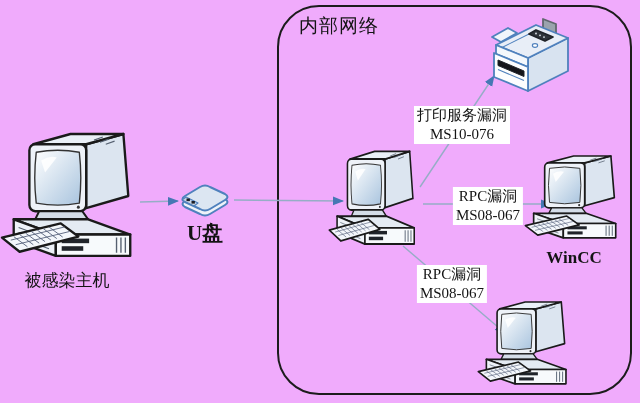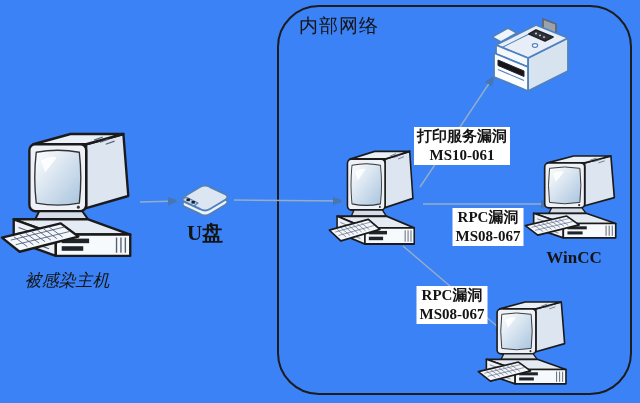--- a/index.html
+++ b/index.html
@@ -3,21 +3,21 @@
 <meta charset="utf-8">
 <style>
   html,body{margin:0;padding:0;}
   body{
     font-family:"Liberation Serif","DejaVu Serif",serif;
     background:#ffffff;
   }
   .canvas{
     position:relative;
     width:640px;height:403px;
-    background:#3b82f6;
+    background:#f0abfc;
     overflow:hidden;
   }
   .network-box{
     position:absolute;
     left:277px;top:5px;
     width:355px;height:390px;
     border:2.5px solid #1c1c1c;
     border-radius:42px;
     box-sizing:border-box;
     background:transparent;
@@ -34,35 +34,34 @@
     position:absolute;left:0;top:0;
   }
   .dev{position:absolute;}
   .node-label{
     position:absolute;
     transform:translate(-50%,-50%);
     color:#141414;
     white-space:nowrap;
     text-align:center;
   }
-  .infected-label{font-size:17px;font-style:italic;}
+  .infected-label{font-size:17px;}
   .usb-label{font-size:21px;font-weight:bold;}
   .wincc-label{font-size:17px;font-weight:bold;}
   .edge-label{
     position:absolute;
     transform:translate(-50%,-50%);
     background:#ffffff;
     padding:0 3px;
     text-align:center;
     font-size:15px;
-    font-weight:bold;
+    font-weight:normal;
     color:#141414;
     line-height:19px;
     white-space:nowrap;
-    margin-top:21px;
   }
 </style>
 </head>
 <body>
 
 <div class="canvas">
 
   <div class="network-box"></div>
 
   <svg width="0" height="0" style="position:absolute" aria-hidden="true">
@@ -171,21 +170,21 @@
       <use href="#pc-g"></use>
     </svg>
 
   <div class="network-title">内部网络</div>
 
   <div class="edge-label" style="left:288px;top:202px">
   </div>
 
   <div class="edge-label" style="left:462px;top:125px">
     <div>打印服务漏洞</div>
-    <div>MS10-061</div>
+    <div>MS10-076</div>
   </div>
 
   <div class="edge-label" style="left:488px;top:206px">
     <div>RPC漏洞</div>
     <div>MS08-067</div>
   </div>
 
   <div class="edge-label" style="left:452px;top:284px">
     <div>RPC漏洞</div>
     <div>MS08-067</div>

